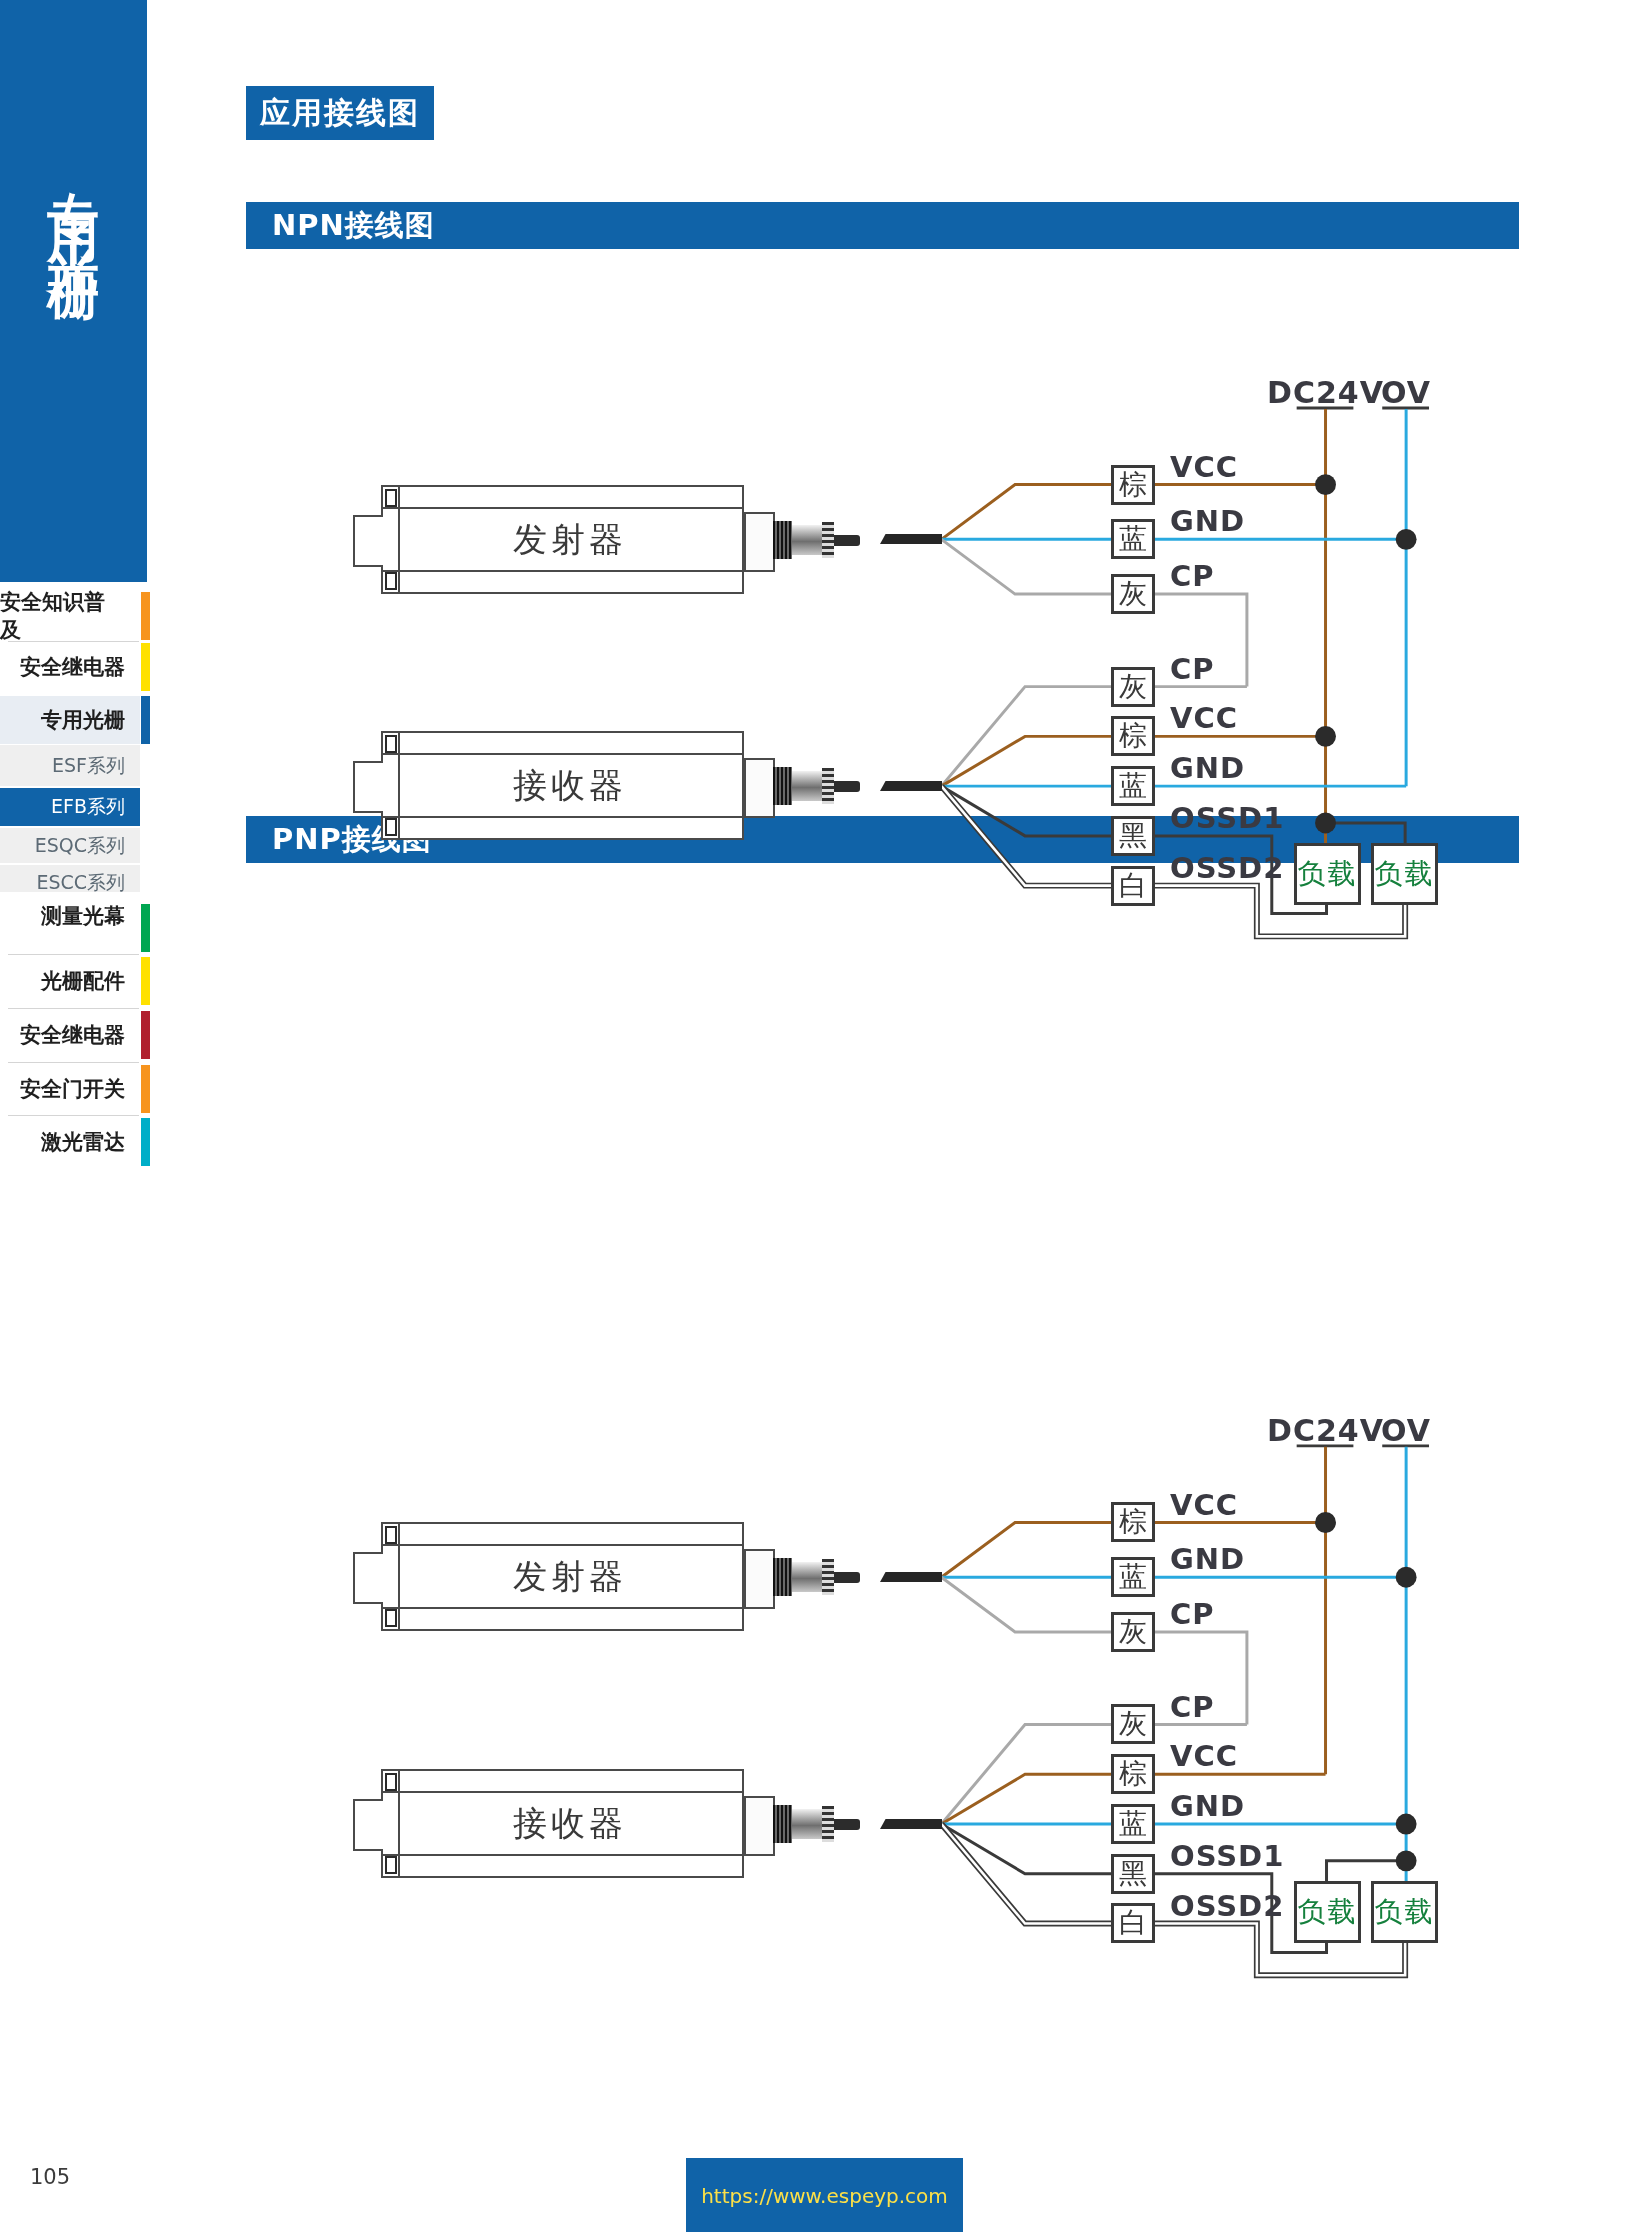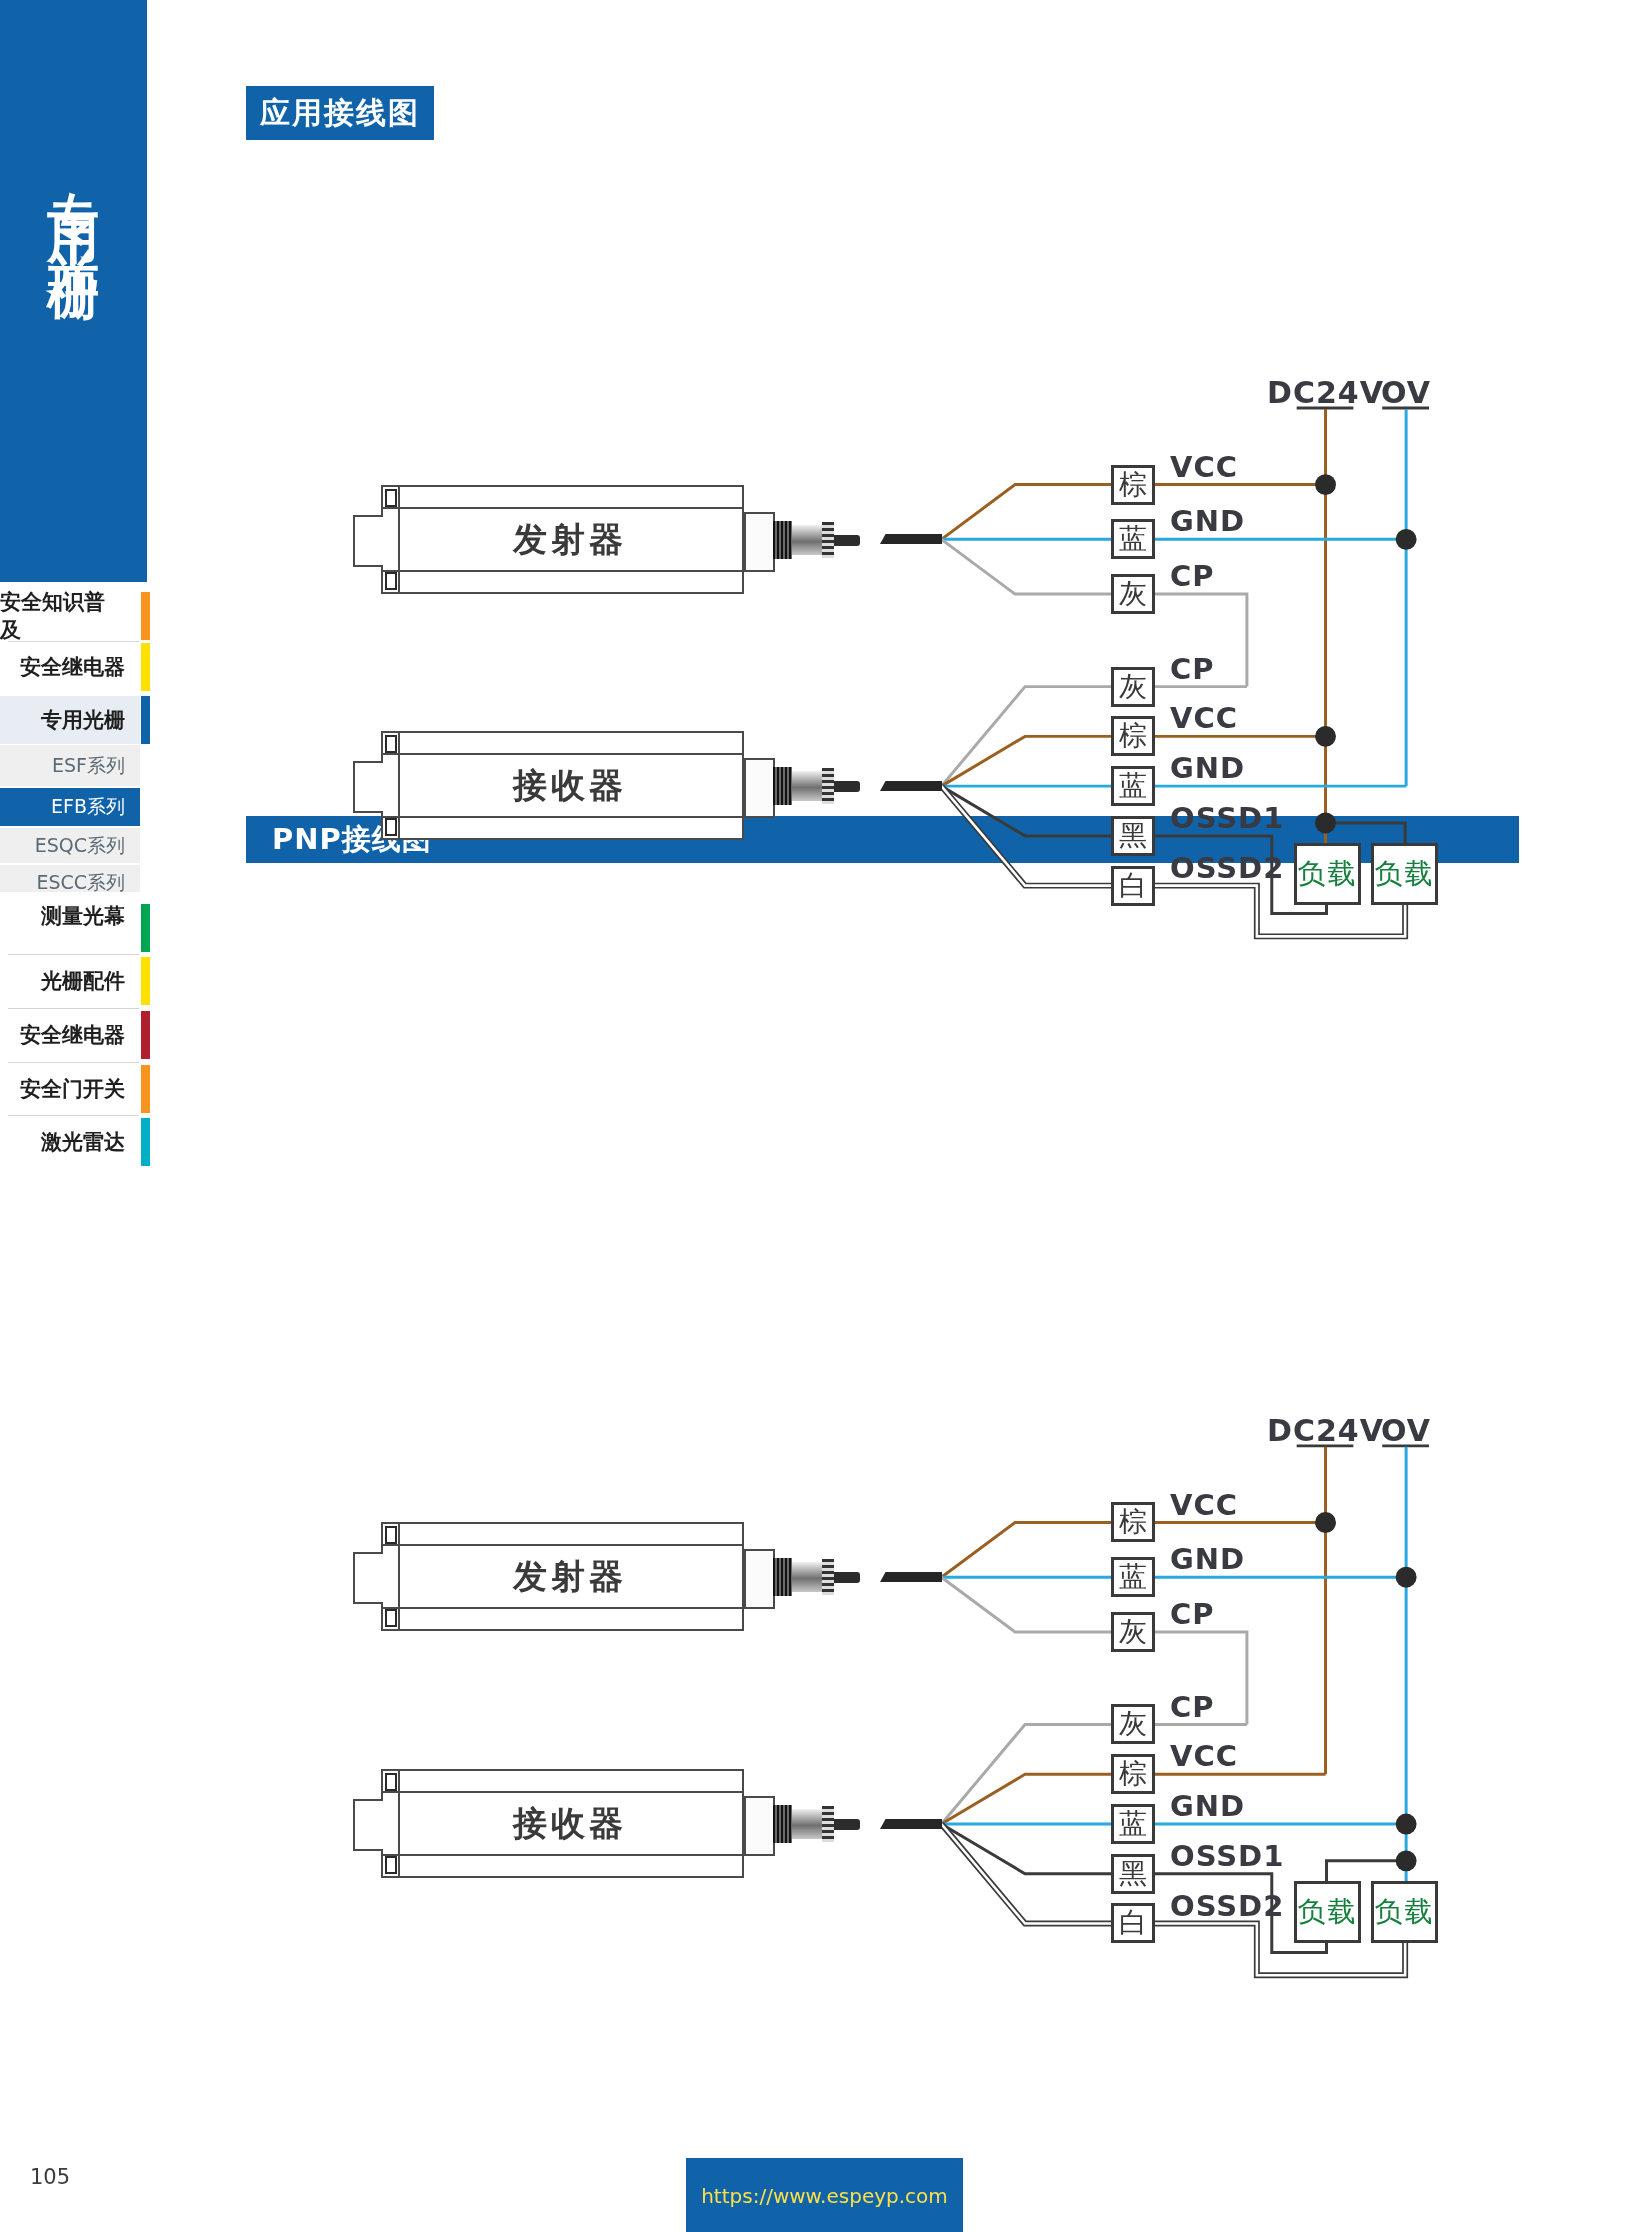--- a/index.html
+++ b/index.html
@@ -25,21 +25,21 @@
   .secbar{position:absolute;left:246px;width:1273px;height:47px;background:#1063A8;color:#fff;
           font-size:29px;font-weight:bold;display:flex;align-items:center;padding-left:26px;box-sizing:border-box;letter-spacing:1px;}
 
   
   .device{position:absolute;width:363px;height:109px;border:2px solid #4A4A4A;background:#fff;box-sizing:border-box;}
   .device .vline{position:absolute;left:15px;top:0;bottom:0;width:2px;background:#4A4A4A;}
   .device .hl1{position:absolute;left:0;right:0;top:20px;height:2px;background:#4A4A4A;}
   .device .hl2{position:absolute;left:0;right:0;bottom:20px;height:2px;background:#4A4A4A;}
   .device .brk{position:absolute;left:2px;width:8px;height:14px;border:2px solid #2A2A2A;background:#fff;}
   .device .lbl{position:absolute;left:15px;right:0;top:22px;bottom:22px;display:flex;align-items:center;justify-content:center;
-               font-size:34px;font-weight:bold;color:#3A3A3A;letter-spacing:4px;}
+               font-size:34px;font-weight:normal;color:#3A3A3A;letter-spacing:4px;}
   .device .tab{position:absolute;left:-30px;top:28px;width:28px;height:48px;border:2px solid #4A4A4A;border-right:none;background:#fff;}
   .device .flange{position:absolute;left:361px;top:25px;width:27px;height:56px;border:2px solid #4A4A4A;background:#FBFBFB;}
   .device .knurl{position:absolute;left:390px;top:34px;width:19px;height:38px;background:repeating-linear-gradient(90deg,#111 0 2px,#6a6a6a 2px 4px);}
   .device .barrel{position:absolute;left:409px;top:38px;width:30px;height:30px;background:linear-gradient(180deg,#f2f2f2,#6f6f6f 55%,#c9c9c9);}
   .device .ring{position:absolute;left:439px;top:35px;width:12px;height:36px;background:repeating-linear-gradient(180deg,#333 0 3px,#ddd 3px 6px);}
   .device .pin{position:absolute;left:451px;top:48px;width:26px;height:11px;background:#2C2C2C;border-radius:0 3px 3px 0;}
   .cable{position:absolute;width:62px;height:10px;background:#262626;clip-path:polygon(9% 0,100% 0,100% 100%,0 100%);}
   .wbox{position:absolute;left:1111px;width:38px;height:34px;border:3px solid #3A3A3A;background:#fff;
         font-size:28px;color:#3A3A3A;display:flex;align-items:center;justify-content:center;}
   .sig{position:absolute;left:1170px;font-size:29px;font-weight:bold;color:#3A3A42;letter-spacing:1px;}
@@ -116,20 +116,23 @@
   <i class="sbar" style="top: 1065px; height: 48px; background: rgb(247, 148, 30);"></i>
   <div class="sdiv" style="top:1115px;"></div>
 
   <div class="sitem main" style="top:1118px;height:48px;">
       <span>激光雷达</span>
     </div>
   <i class="sbar" style="top: 1118px; height: 48px; background: rgb(0, 174, 200);"></i>
 
   <div class="tag">
       <span>应用接线图</span>
+    </div>
+  <div class="secbar" style="top:202px;">
+      <span>NPN接线图</span>
     </div>
   <div class="secbar" style="top:816px;">
       <span>PNP接线图</span>
     </div>
 
   <svg id="wires" viewBox="0 0 1654 2244">
 
     <g stroke-linecap="butt" fill="none">
 
       <path d="M1303,410 H1360 M1389,410 H1436" stroke="#3A3A3A" stroke-width="3"></path>

